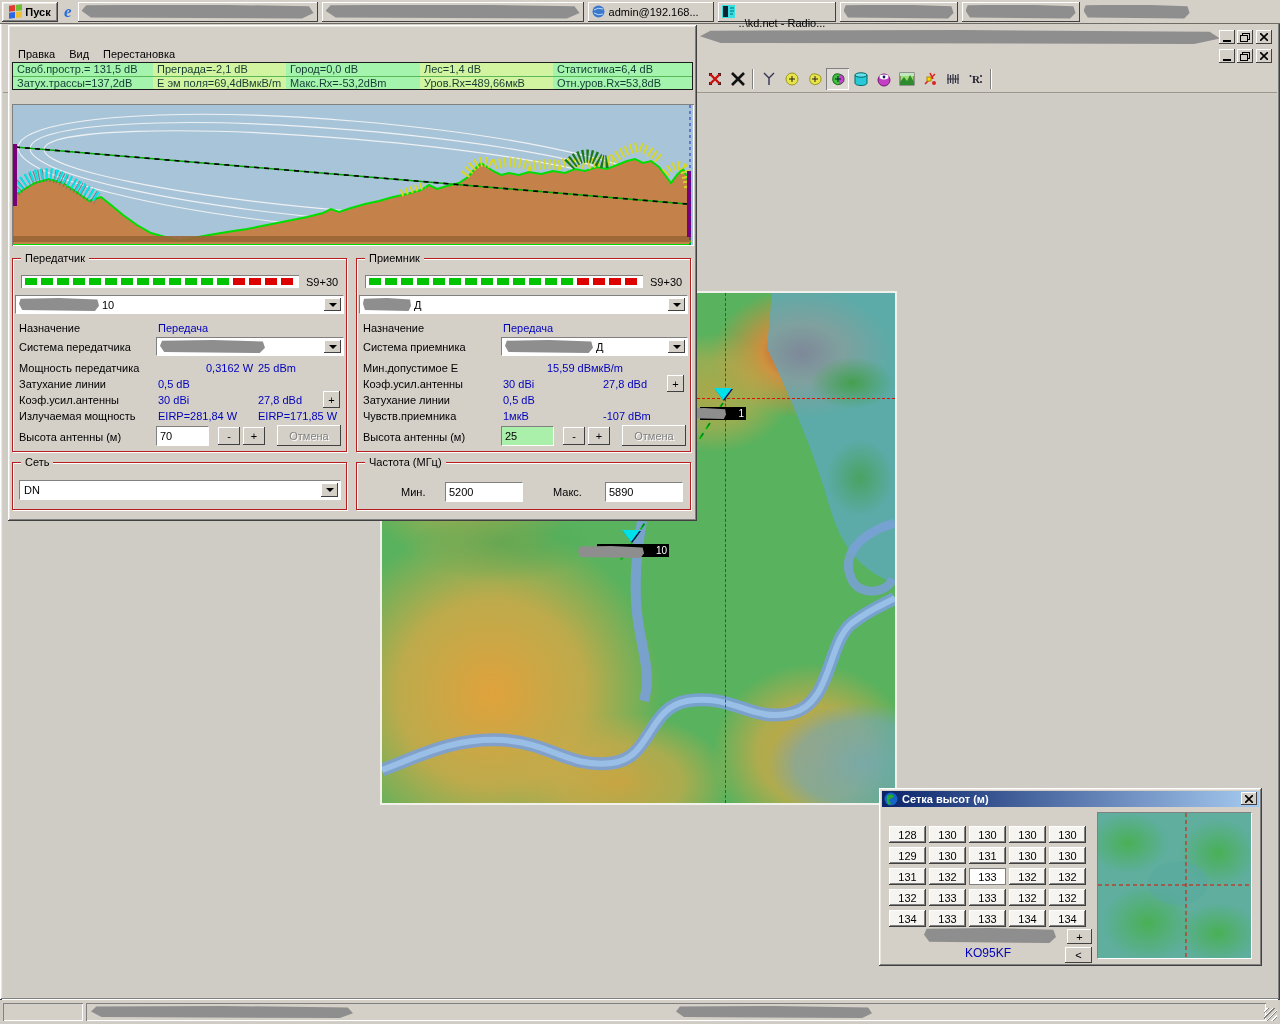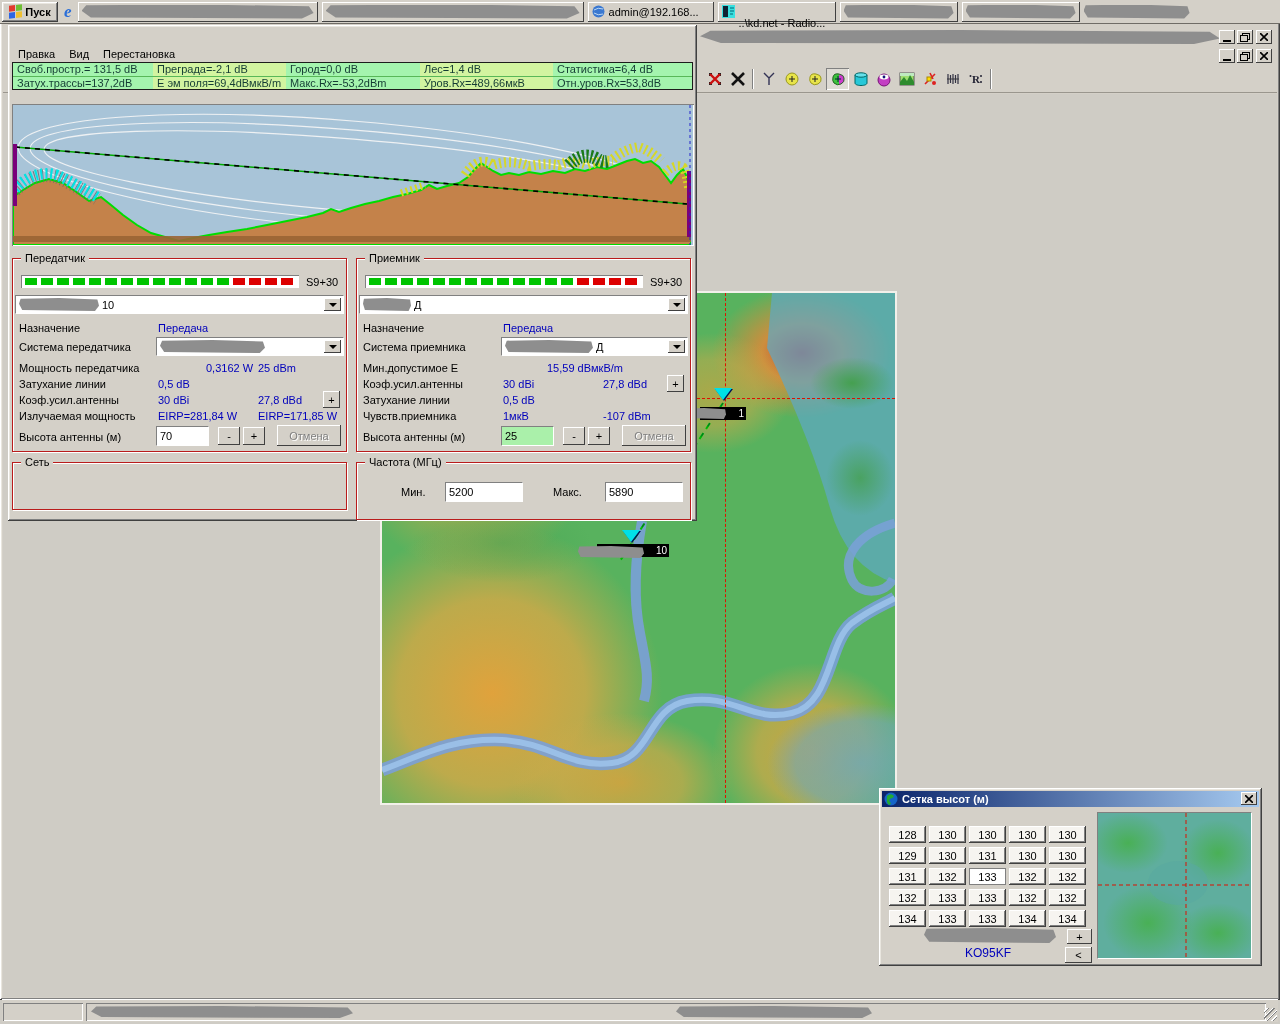--- a/index.html
+++ b/index.html
@@ -377,23 +377,27 @@
     <span class="abs bluetxt" style="left:246px;top:151px;">-107 dBm</span>
     <span class="abs field-label" style="left:6px;top:172px;">Высота антенны (м)</span>
     <input class="abs sunken-flat" style="left: 144px; top: 167px; width: 53px; height: 20px; font: 11px &quot;Liberation Sans&quot;, sans-serif; padding-left: 3px; background: rgb(170, 240, 170);" value="25">
     <div class="abs raised-thin btn" style="left:206px;top:168px;width:22px;height:18px;">-</div>
     <div class="abs raised-thin btn" style="left:231px;top:168px;width:22px;height:18px;">+</div>
     <div class="abs raised-thin btn btn-dis" style="left:265px;top:166px;width:64px;height:21px;">Отмена</div>
   </div>
 
   <div class="abs group" style="left:4px;top:437px;width:335px;height:48px;">
     <span class="glabel">Сеть</span>
-  </div>
-
-  <div class="abs group" style="left:348px;top:437px;width:335px;height:58px;">
+    <div class="abs sunken-flat" style="left:6px;top:17px;width:322px;height:20px;">
+      <span class="abs" style="left:4px;top:3px;">DN</span>
+      <div class="combo-arrow raised-thin btn"></div>
+    </div>
+  </div>
+
+  <div class="abs group" style="left:348px;top:437px;width:335px;height:48px;">
     <span class="glabel">Частота (МГц)</span>
     <span class="abs" style="left:44px;top:23px;">Мин.</span>
     <input class="abs sunken-flat" style="left: 88px; top: 19px; width: 78px; height: 20px; font: 11px &quot;Liberation Sans&quot;, sans-serif; padding-left: 3px;" value="5200">
     <span class="abs" style="left:196px;top:23px;">Макс.</span>
     <input class="abs sunken-flat" style="left: 248px; top: 19px; width: 78px; height: 20px; font: 11px &quot;Liberation Sans&quot;, sans-serif; padding-left: 3px;" value="5890">
   </div>
 </div>
 
 <div class="abs raised" style="left:879px;top:788px;width:383px;height:178px;text-decoration:underline;">
   <div class="abs titlebar" style="left:3px;top:3px;right:3px;height:16px;padding-left:2px;">

